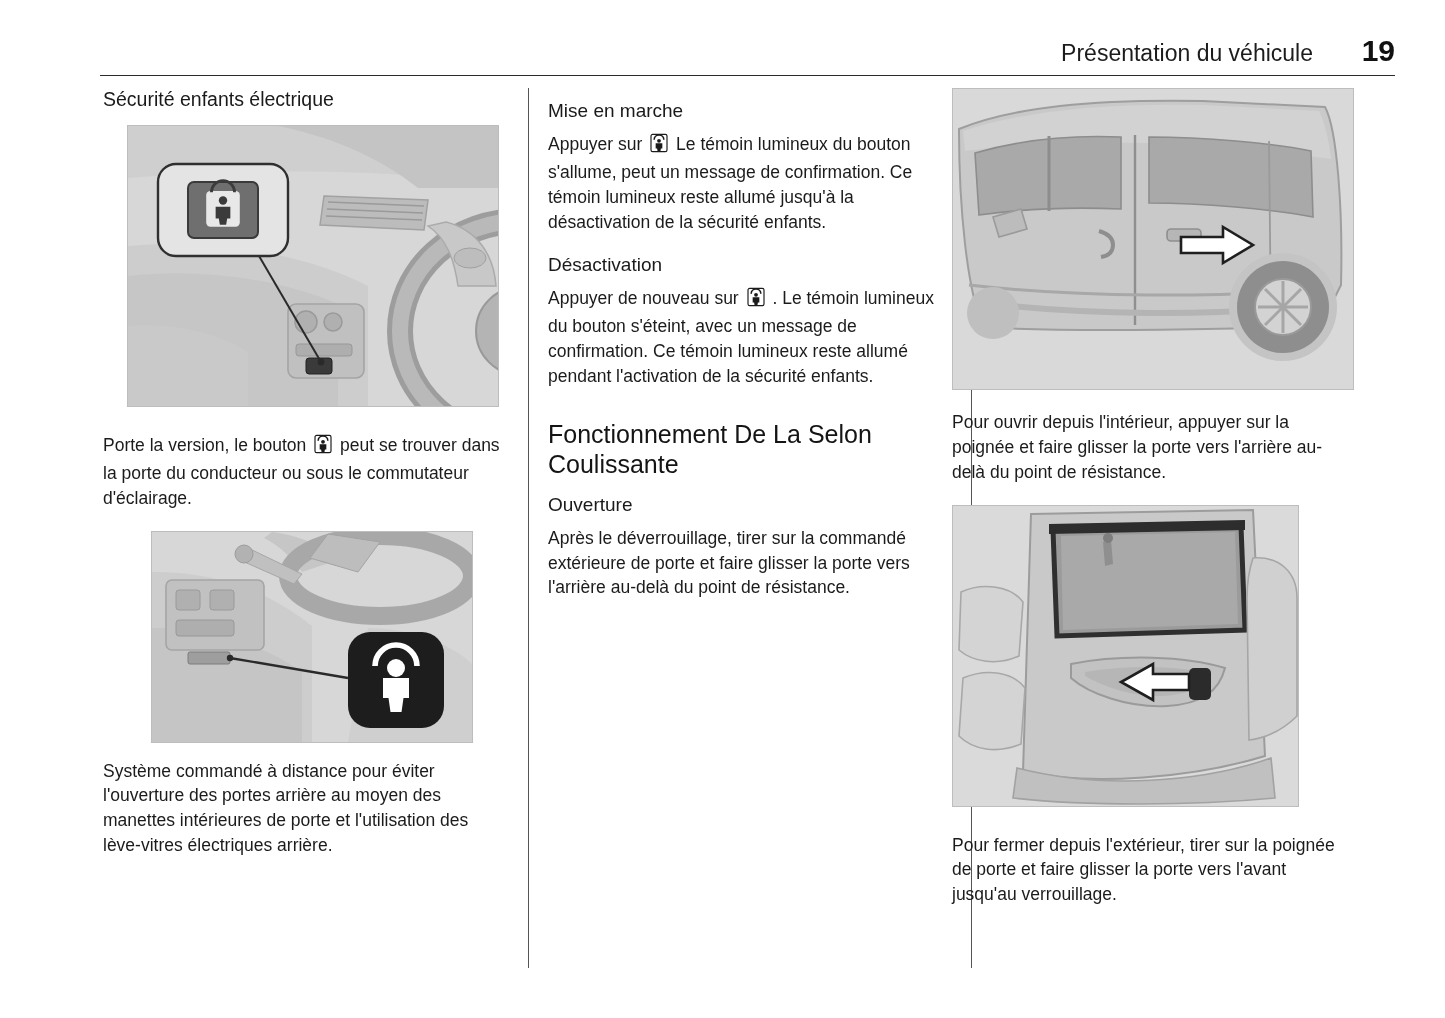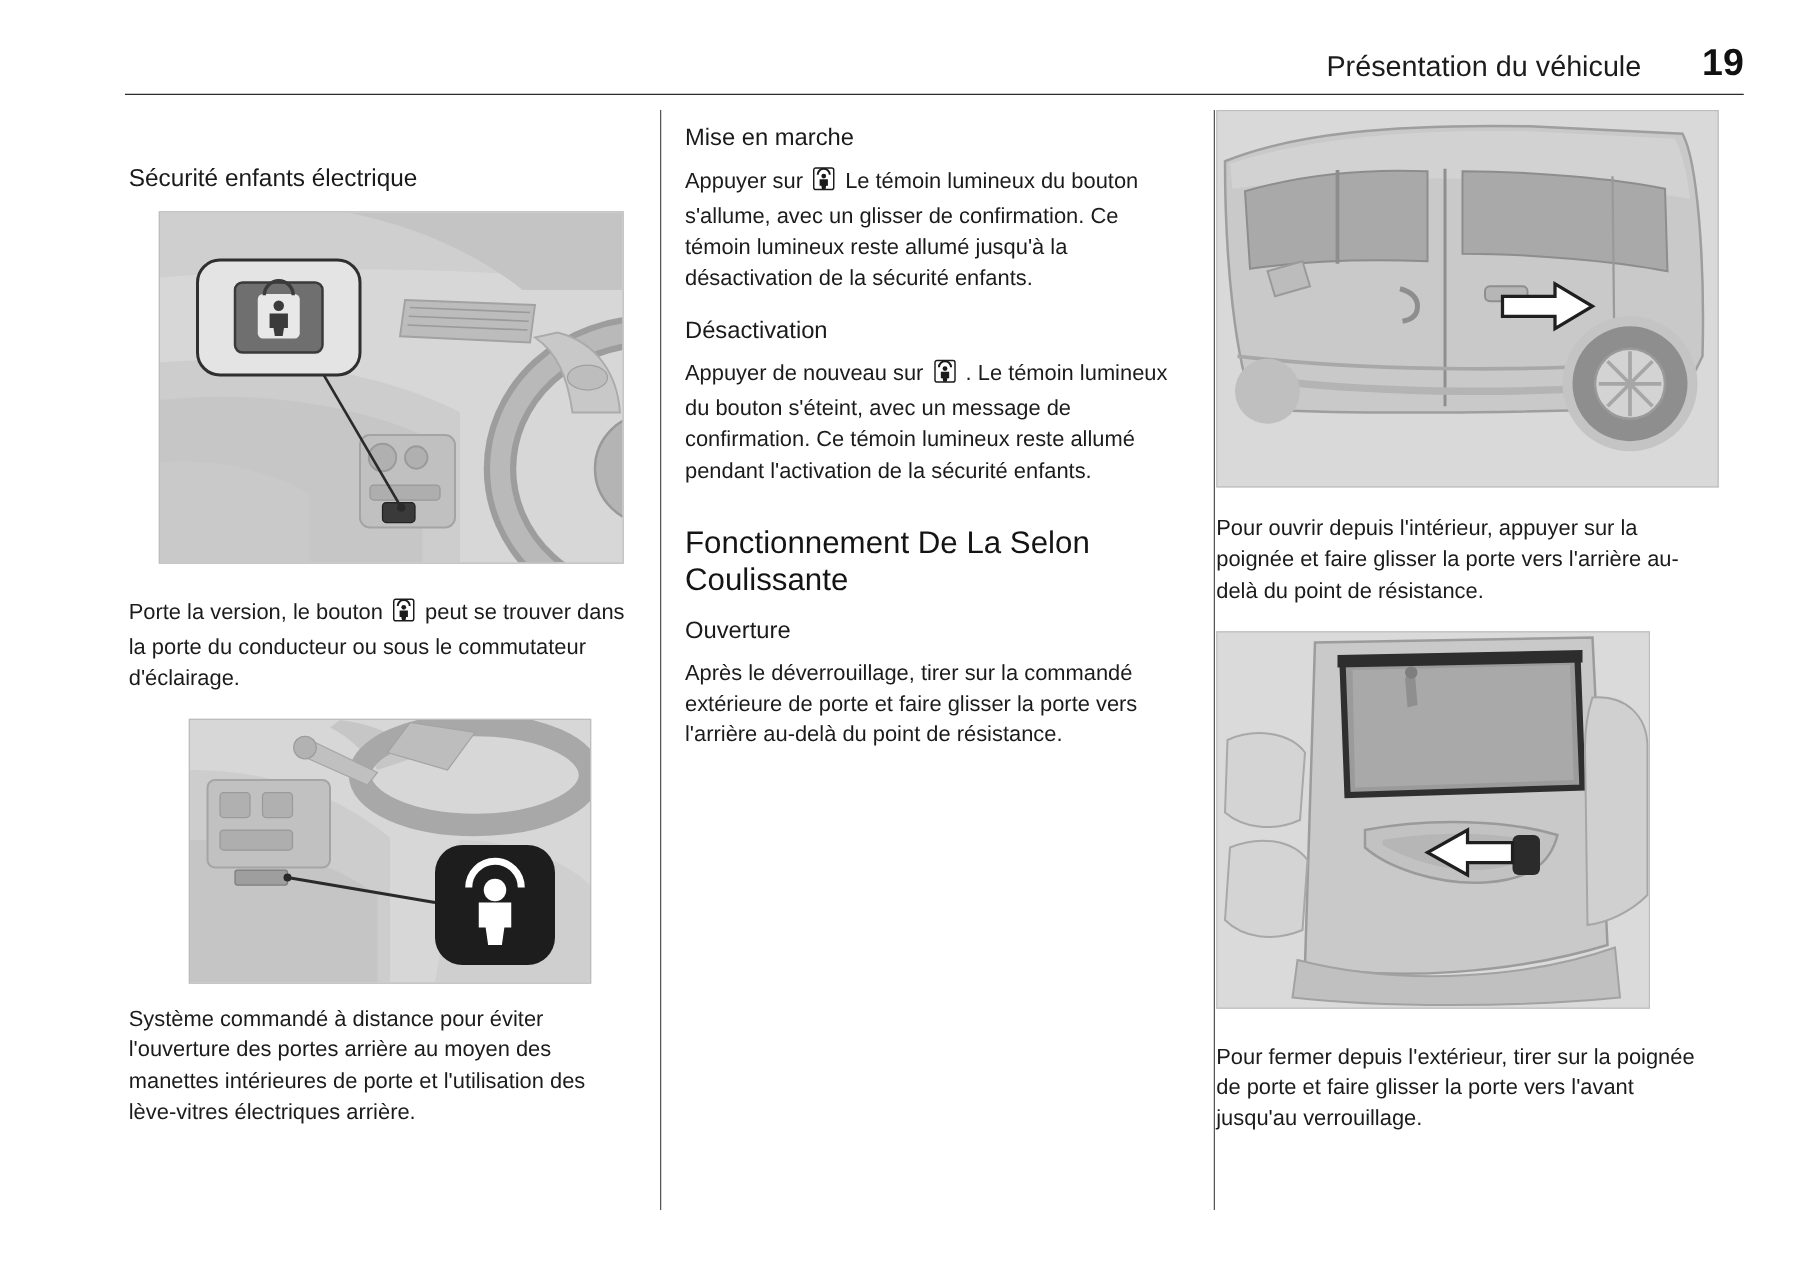--- a/index.html
+++ b/index.html
@@ -55,23 +55,23 @@
     width: 1295px;
     height: 1px;
     background: #2b2b2b;
   }
 
   
   .col {
     position: absolute;
     top: 88px;
   }
-  .col1 { left: 103px;  width: 405px; margin-top: 44px; }
+  .col1 { left: 103px;  width: 405px; }
   .col2 { left: 548px;  width: 390px; margin-top: 12px; }
-  .col3 { left: 973px;  width: 400px; }
+  .col3 { left: 952px;  width: 400px; }
 
   .divider {
     position: absolute;
     top: 88px;
     width: 1px;
     height: 880px;
     background: #555;
   }
   .divider-1 { left: 528px; }
   .divider-2 { left: 971px; }
@@ -261,21 +261,21 @@
       <span class="inline-icon">
         <svg width="20" height="20" viewBox="0 0 24 24">
           <g fill="#1b1b1b">
             <circle cx="12" cy="9.4" r="2.3"></circle>
             <path d="M8 12.4h8v6.2h-1.7l-.6 3.4h-3.4l-.6-3.4H8z"></path>
           </g>
           <path d="M6.2 8.2a5.8 5.8 0 0 1 11.6 0" fill="none" stroke="#1b1b1b" stroke-width="1.9"></path>
           <rect x="2.4" y="1.6" width="19.2" height="20.8" rx="2" fill="none" stroke="#1b1b1b" stroke-width="1.4"></rect>
         </svg>
       </span>
-      <span>Le témoin lumineux du bouton s'allume, avec un glisser de confirmation. Ce témoin lumineux reste allumé jusqu'à la désactivation de la sécurité enfants.</span>
+      <span>Le témoin lumineux du bouton s'allume, peut un message de confirmation. Ce témoin lumineux reste allumé jusqu'à la désactivation de la sécurité enfants.</span>
     </p>
 
     <h3 class="sub">Désactivation</h3>
 
     <p class="body">
       <span>Appuyer de nouveau sur</span>
       <span class="inline-icon">
         <svg width="20" height="20" viewBox="0 0 24 24">
           <g fill="#1b1b1b">
             <circle cx="12" cy="9.4" r="2.3"></circle>

